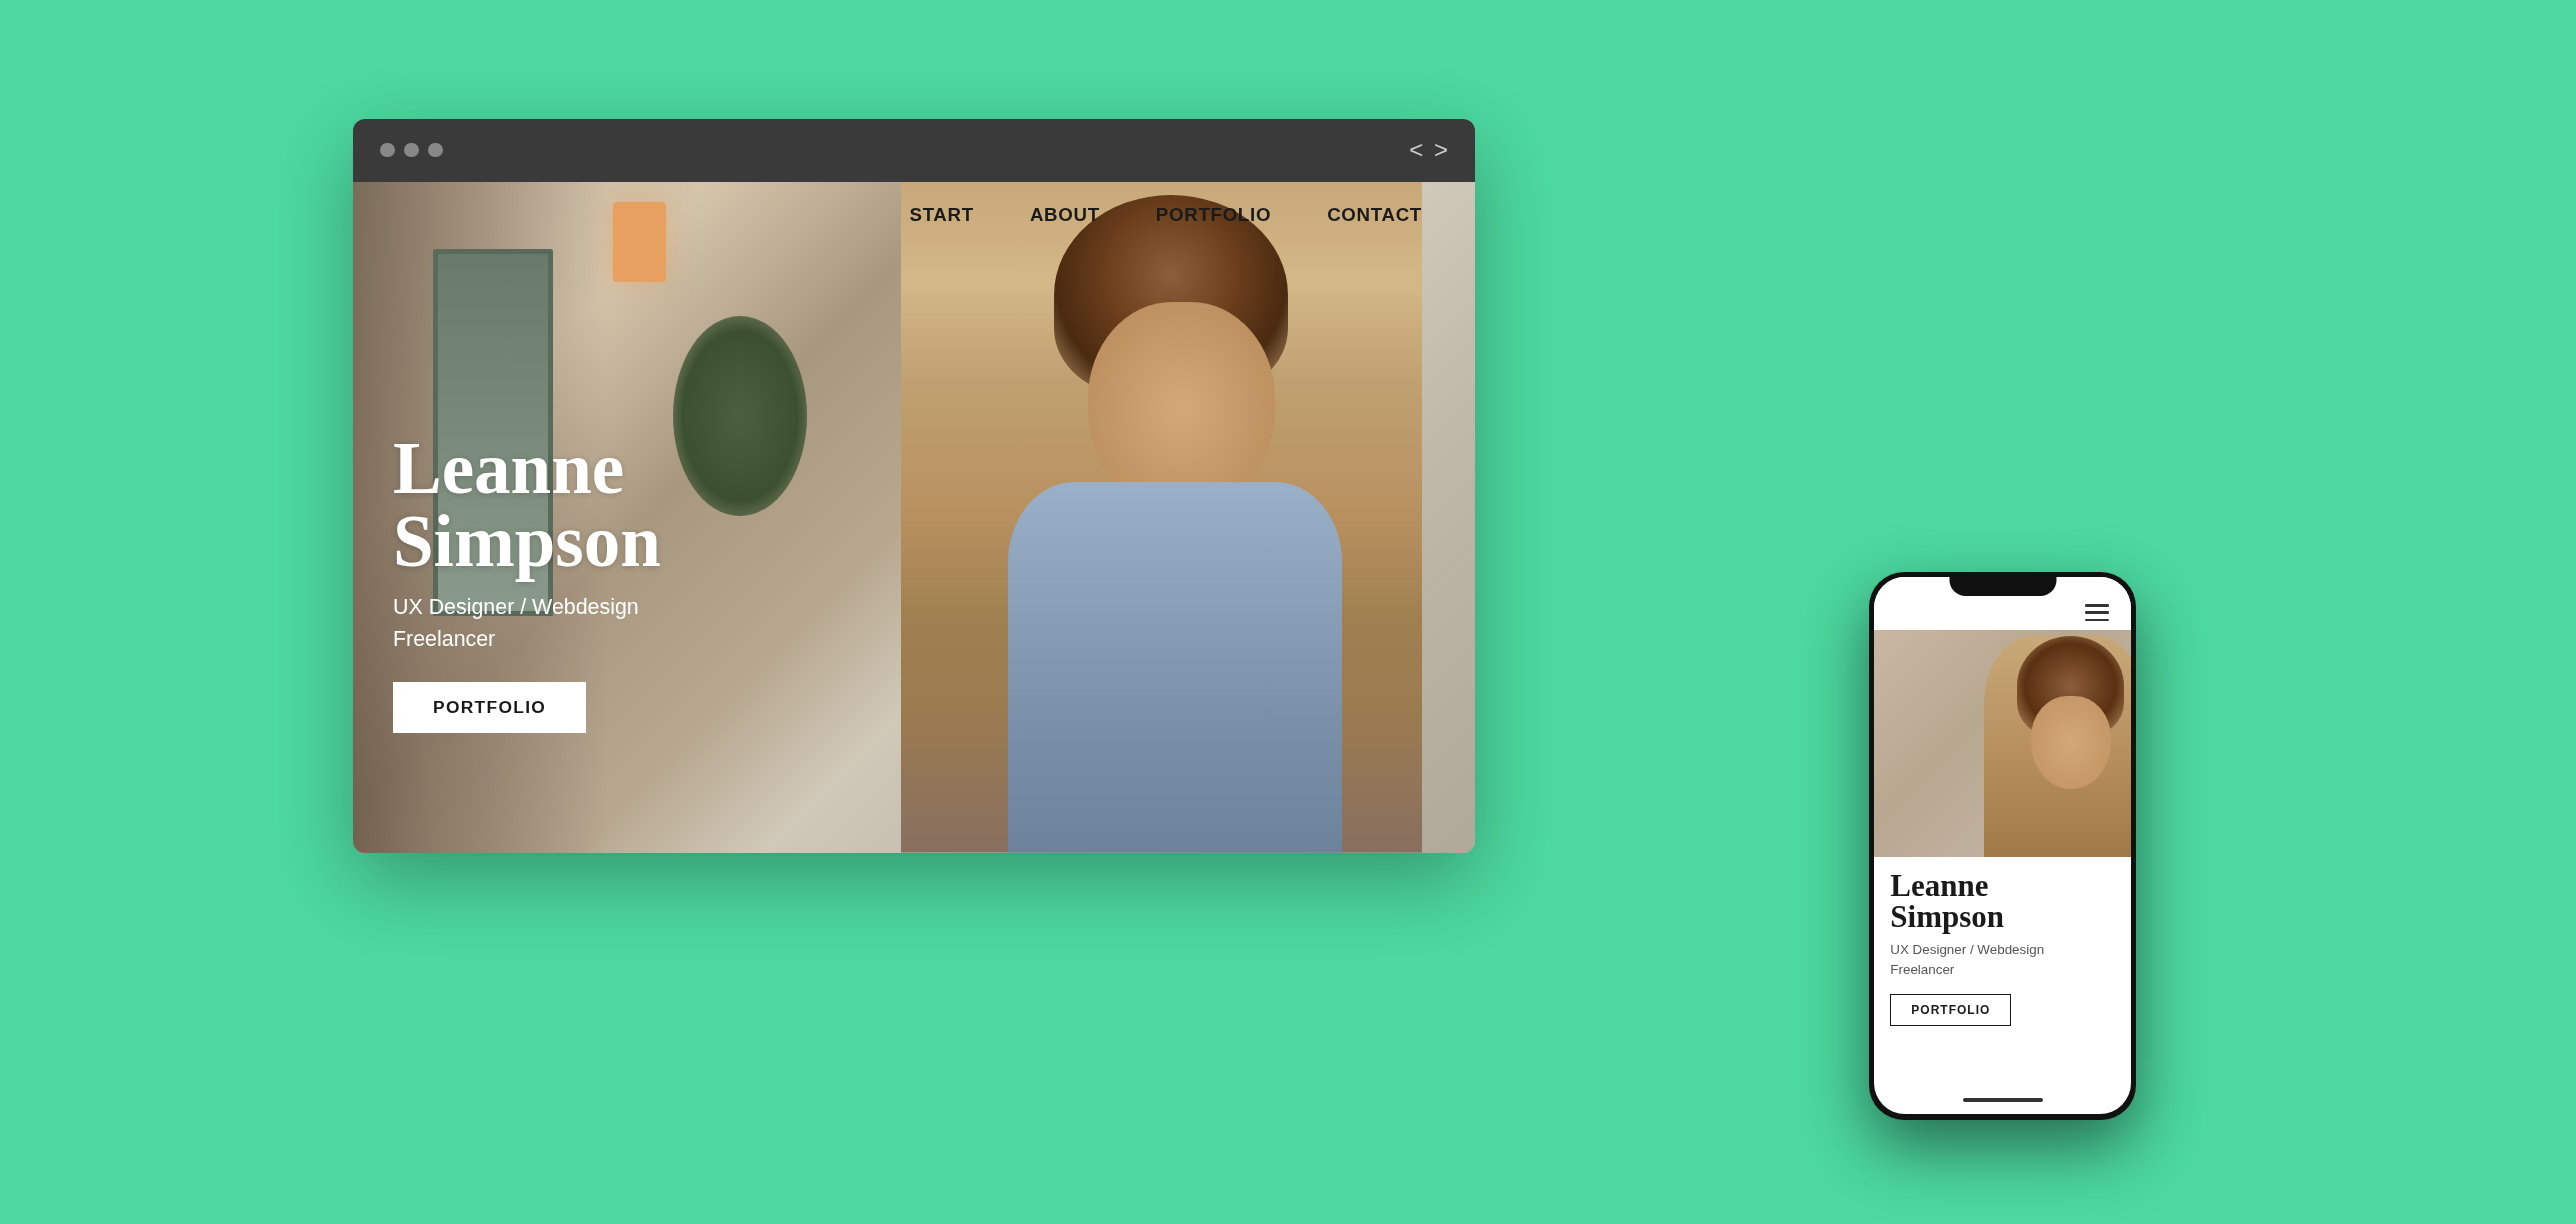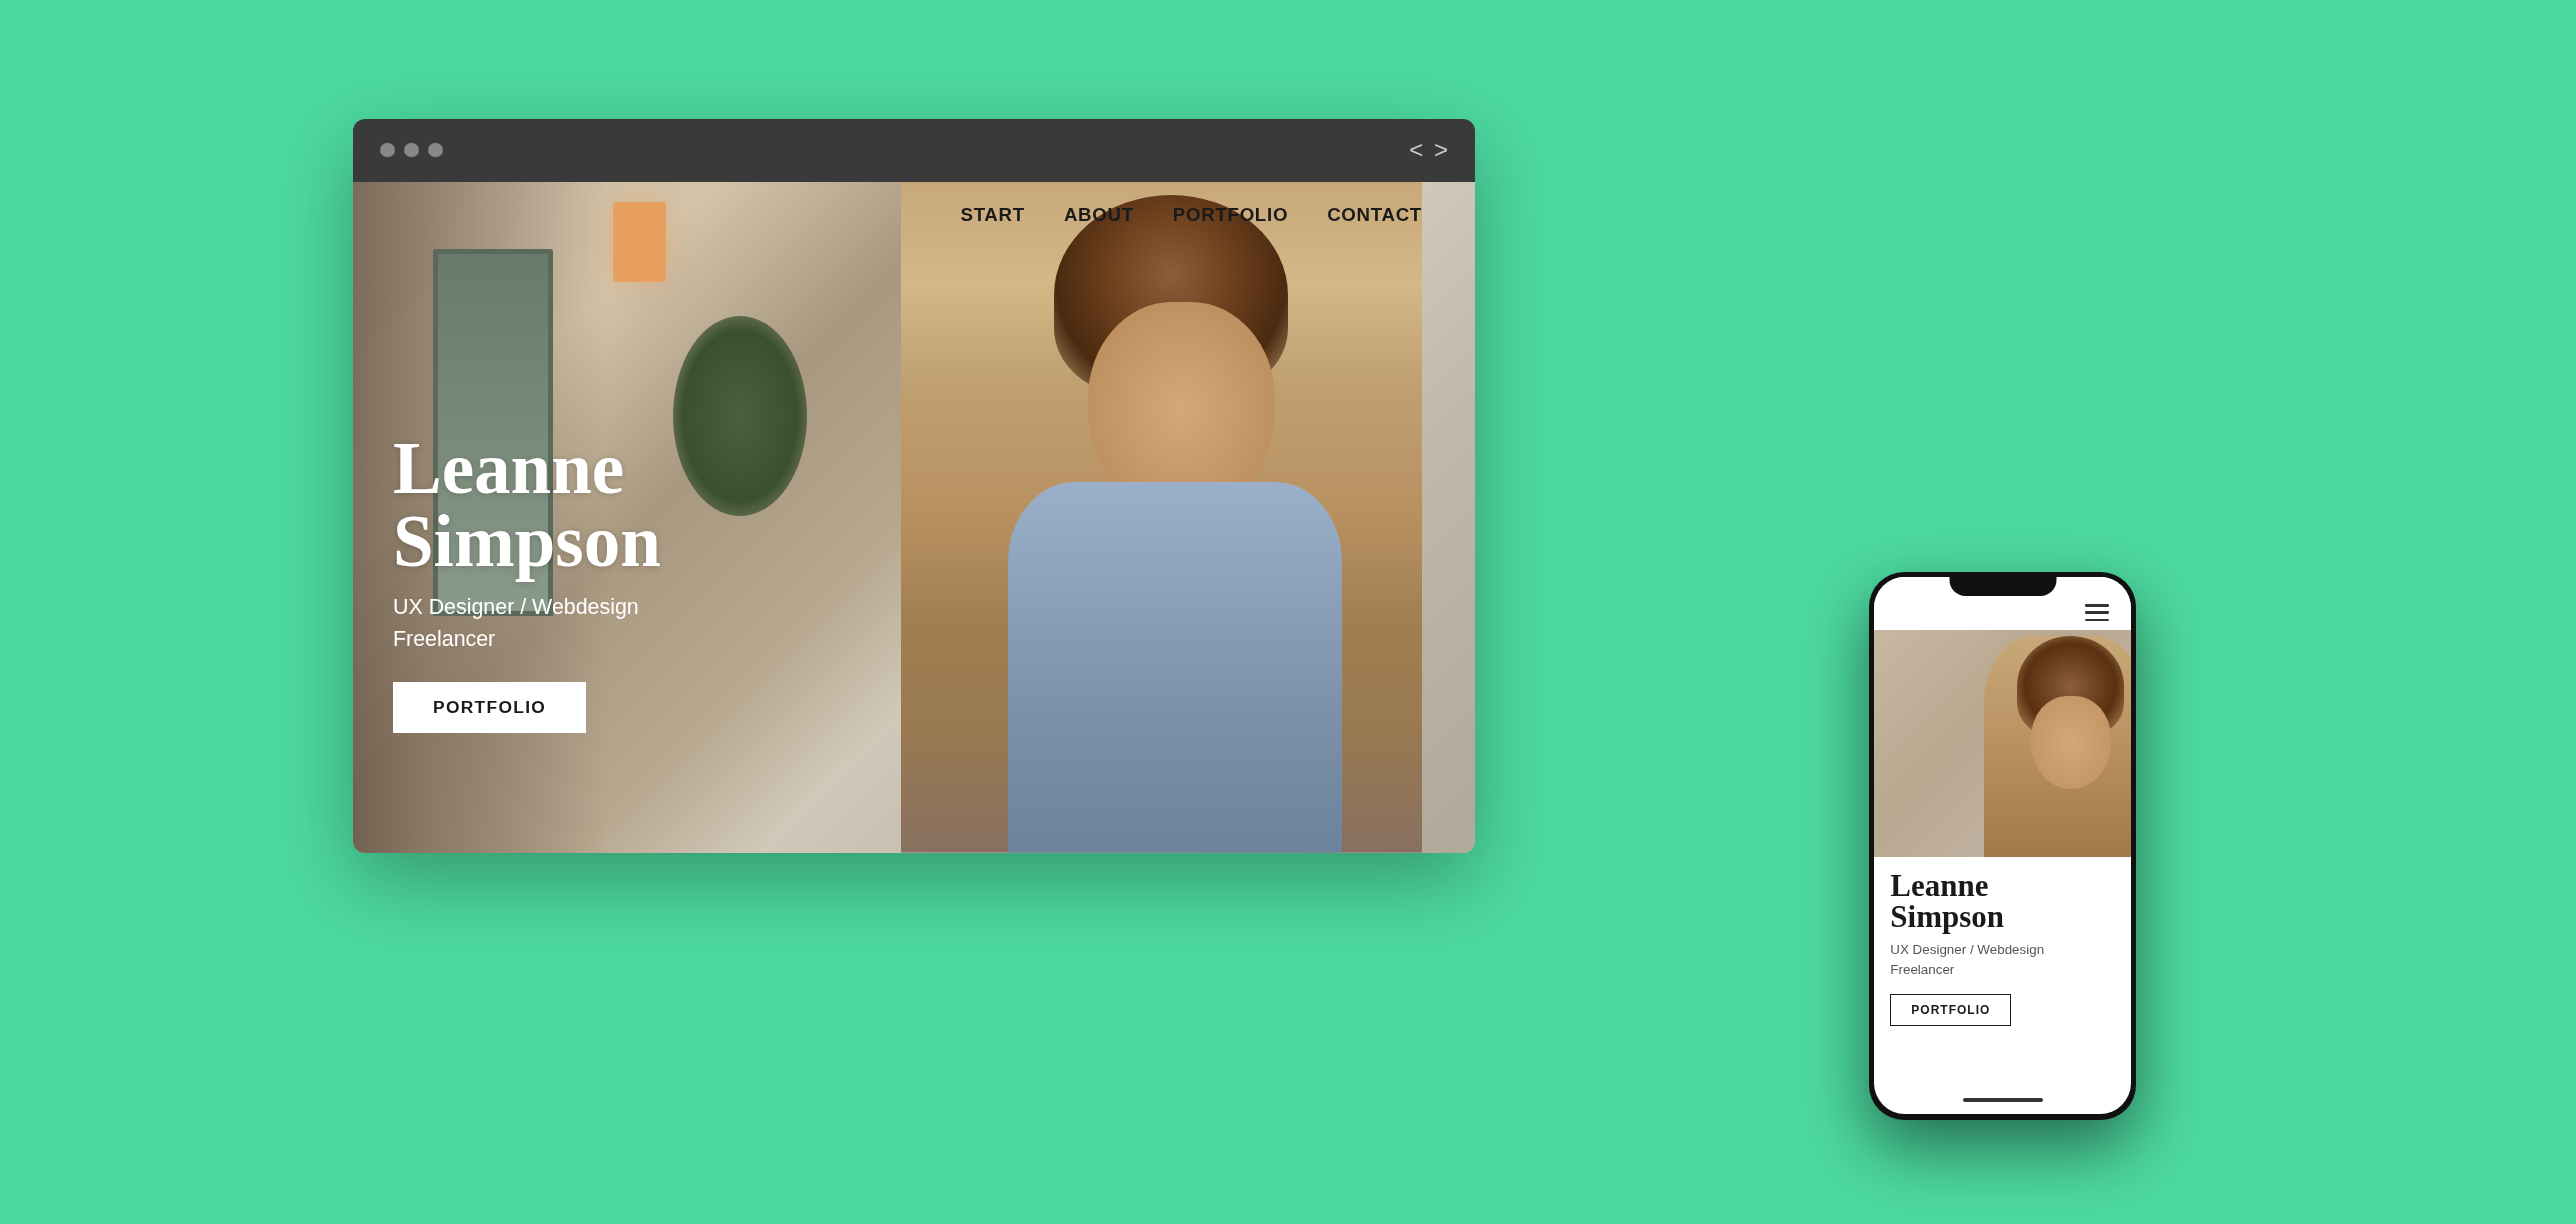--- a/index.html
+++ b/index.html
@@ -180,21 +180,21 @@
 
     
     .hero-nav {
       position: absolute;
       top: 0; left: 0; right: 0;
       height: 67px;
       display: flex;
       align-items: center;
       justify-content: flex-end;
       padding: 0 53px;
-      gap: 39px;
+      gap: 56px;
       z-index: 10;
     }
 
     .nav-item {
       font-size: 18.7px;
       font-weight: 700;
       color: #1a1a1a;
       letter-spacing: 0.7px;
       text-transform: uppercase;
       cursor: pointer;

